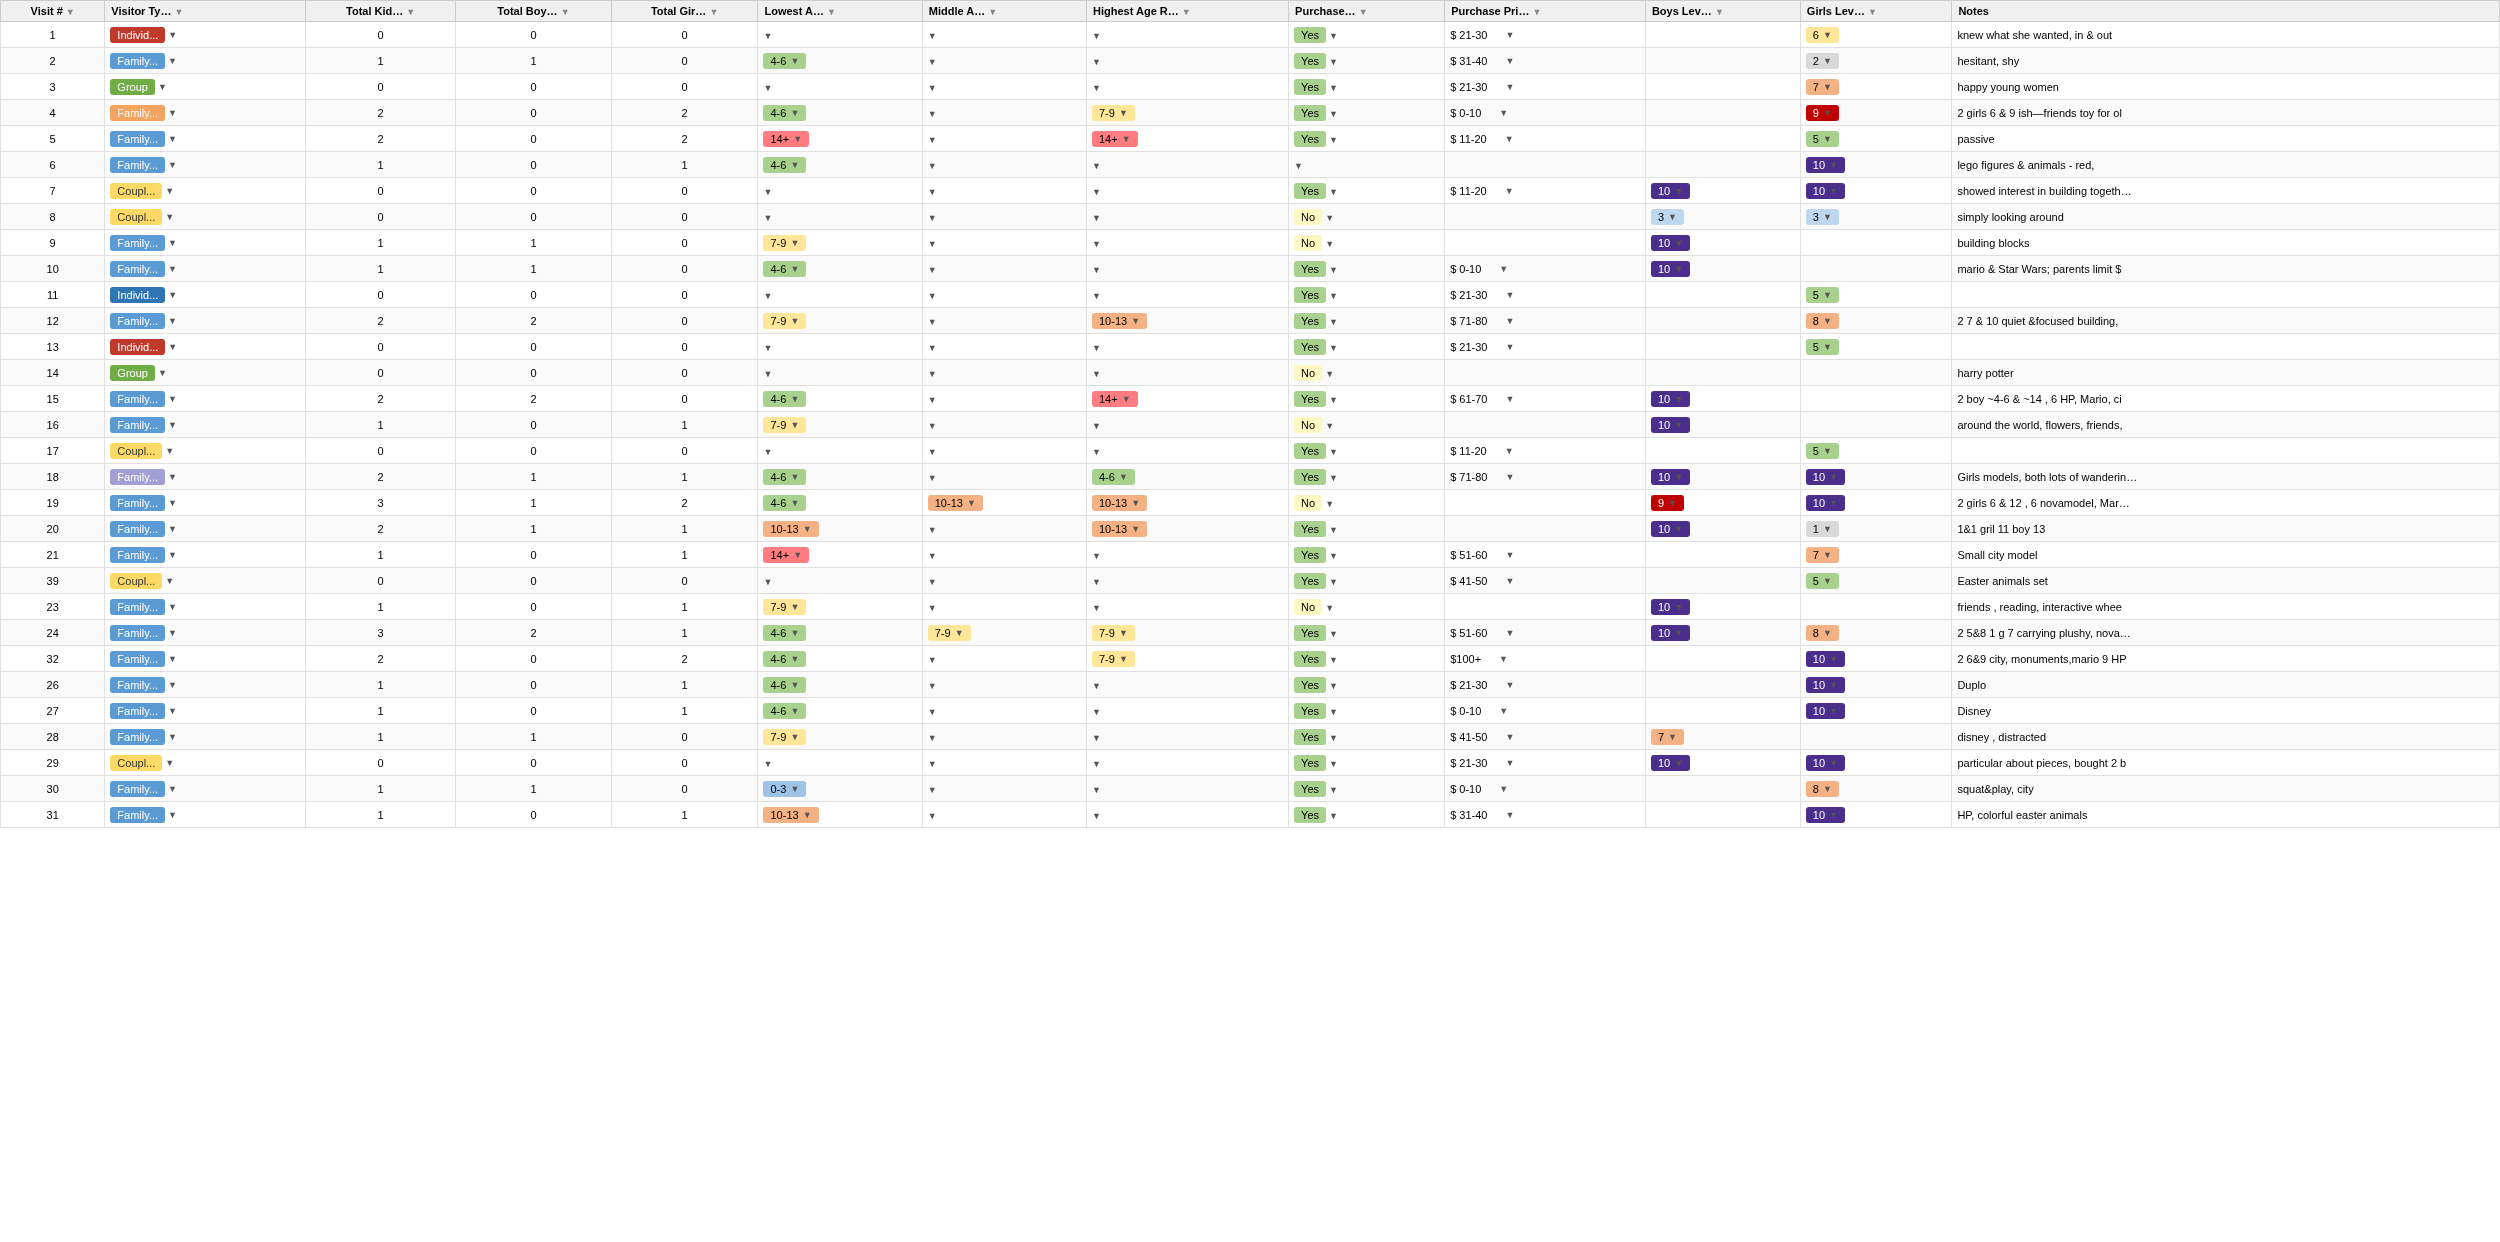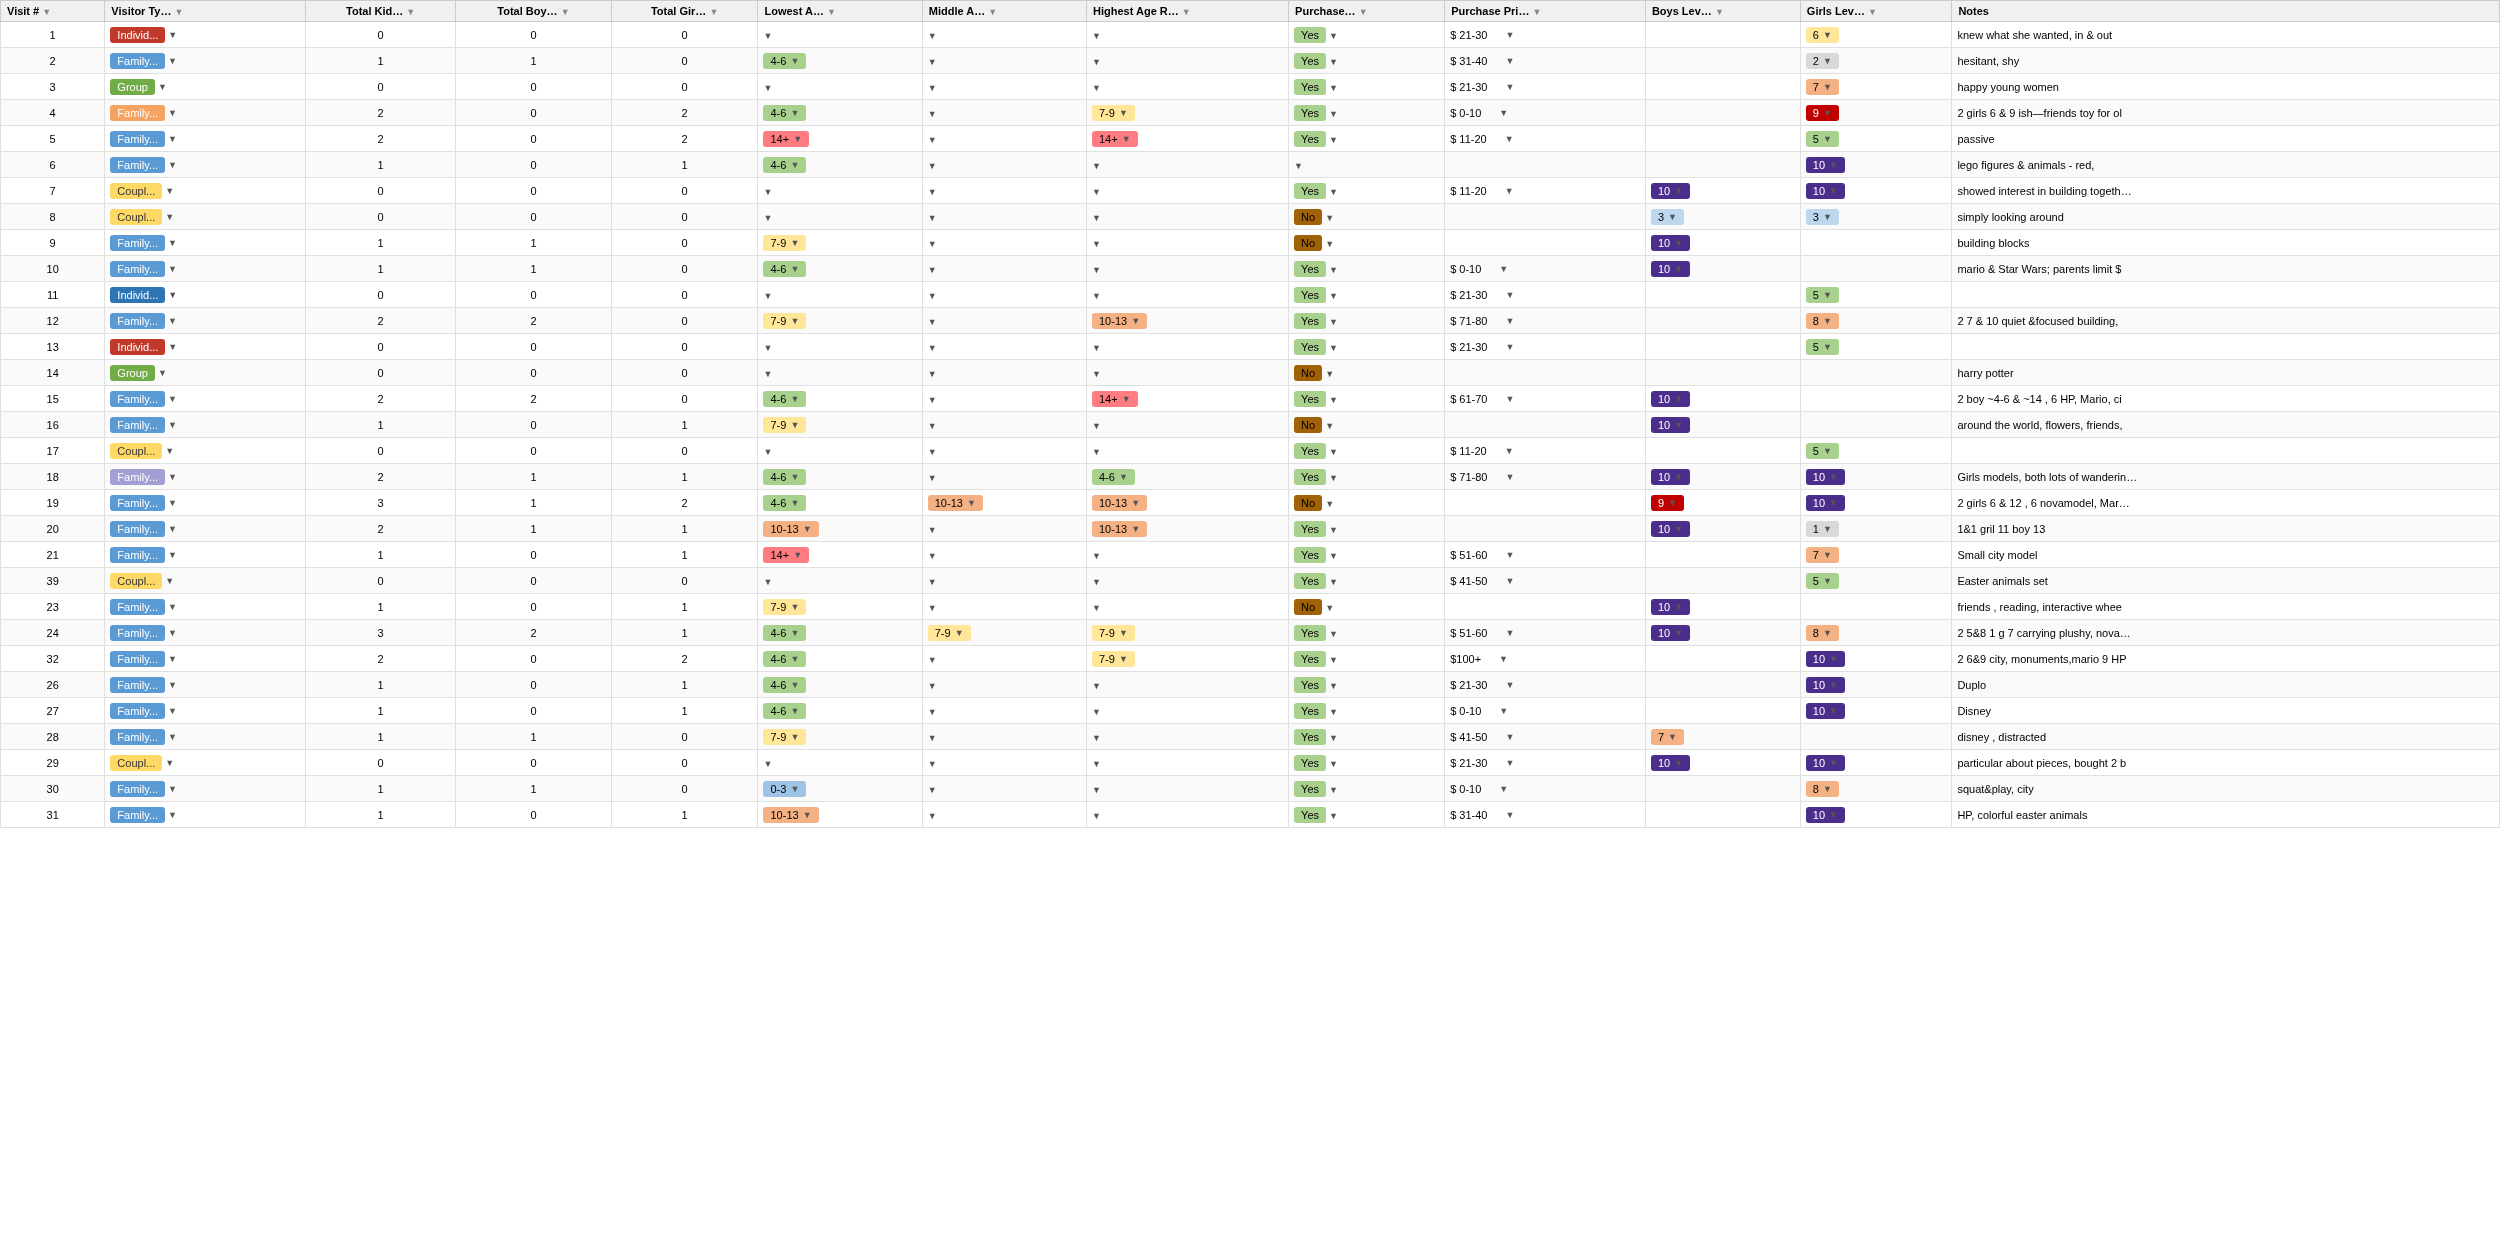--- a/index.html
+++ b/index.html
@@ -47,21 +47,21 @@
       align-items: center;
       gap: 3px;
     }
     
     .arrow-down {
       color: #555;
       font-size: 9px;
       cursor: pointer;
     }
     
-    .col-visit { width: 40px; text-align: left; }
+    .col-visit { width: 40px; text-align: center; }
     .col-type { width: 110px; }
     .col-num { width: 80px; text-align: center; }
     .col-age { width: 90px; }
     .col-purchase { width: 70px; }
     .col-price { width: 110px; }
     .col-level { width: 80px; }
     .col-notes { width: 300px; }
     
     .num-cell { text-align: center; }
 
@@ -76,21 +76,21 @@
 
     
     .age-0-3 { background: #9dc3e6; color: #000; }
     .age-4-6 { background: #a9d18e; color: #000; }
     .age-7-9 { background: #ffe699; color: #000; }
     .age-10-13 { background: #f4b183; color: #000; }
     .age-14plus { background: #ff7c80; color: #000; }
 
     
     .purchase-yes { background: #a9d18e; color: #000; }
-    .purchase-no { background: #a16207; color: #000; }
+    .purchase-no { background: #fef9c3; color: #000; }
 
     
     .level-1 { background: #d9d9d9; color: #000; }
     .level-2 { background: #d9d9d9; color: #000; }
     .level-3 { background: #bdd7ee; color: #000; }
     .level-5 { background: #a9d18e; color: #000; }
     .level-6 { background: #ffe699; color: #000; }
     .level-7 { background: #f4b183; color: #000; }
     .level-8 { background: #f4b183; color: #000; }
     .level-9 { background: #c00000; color: #fff; }

